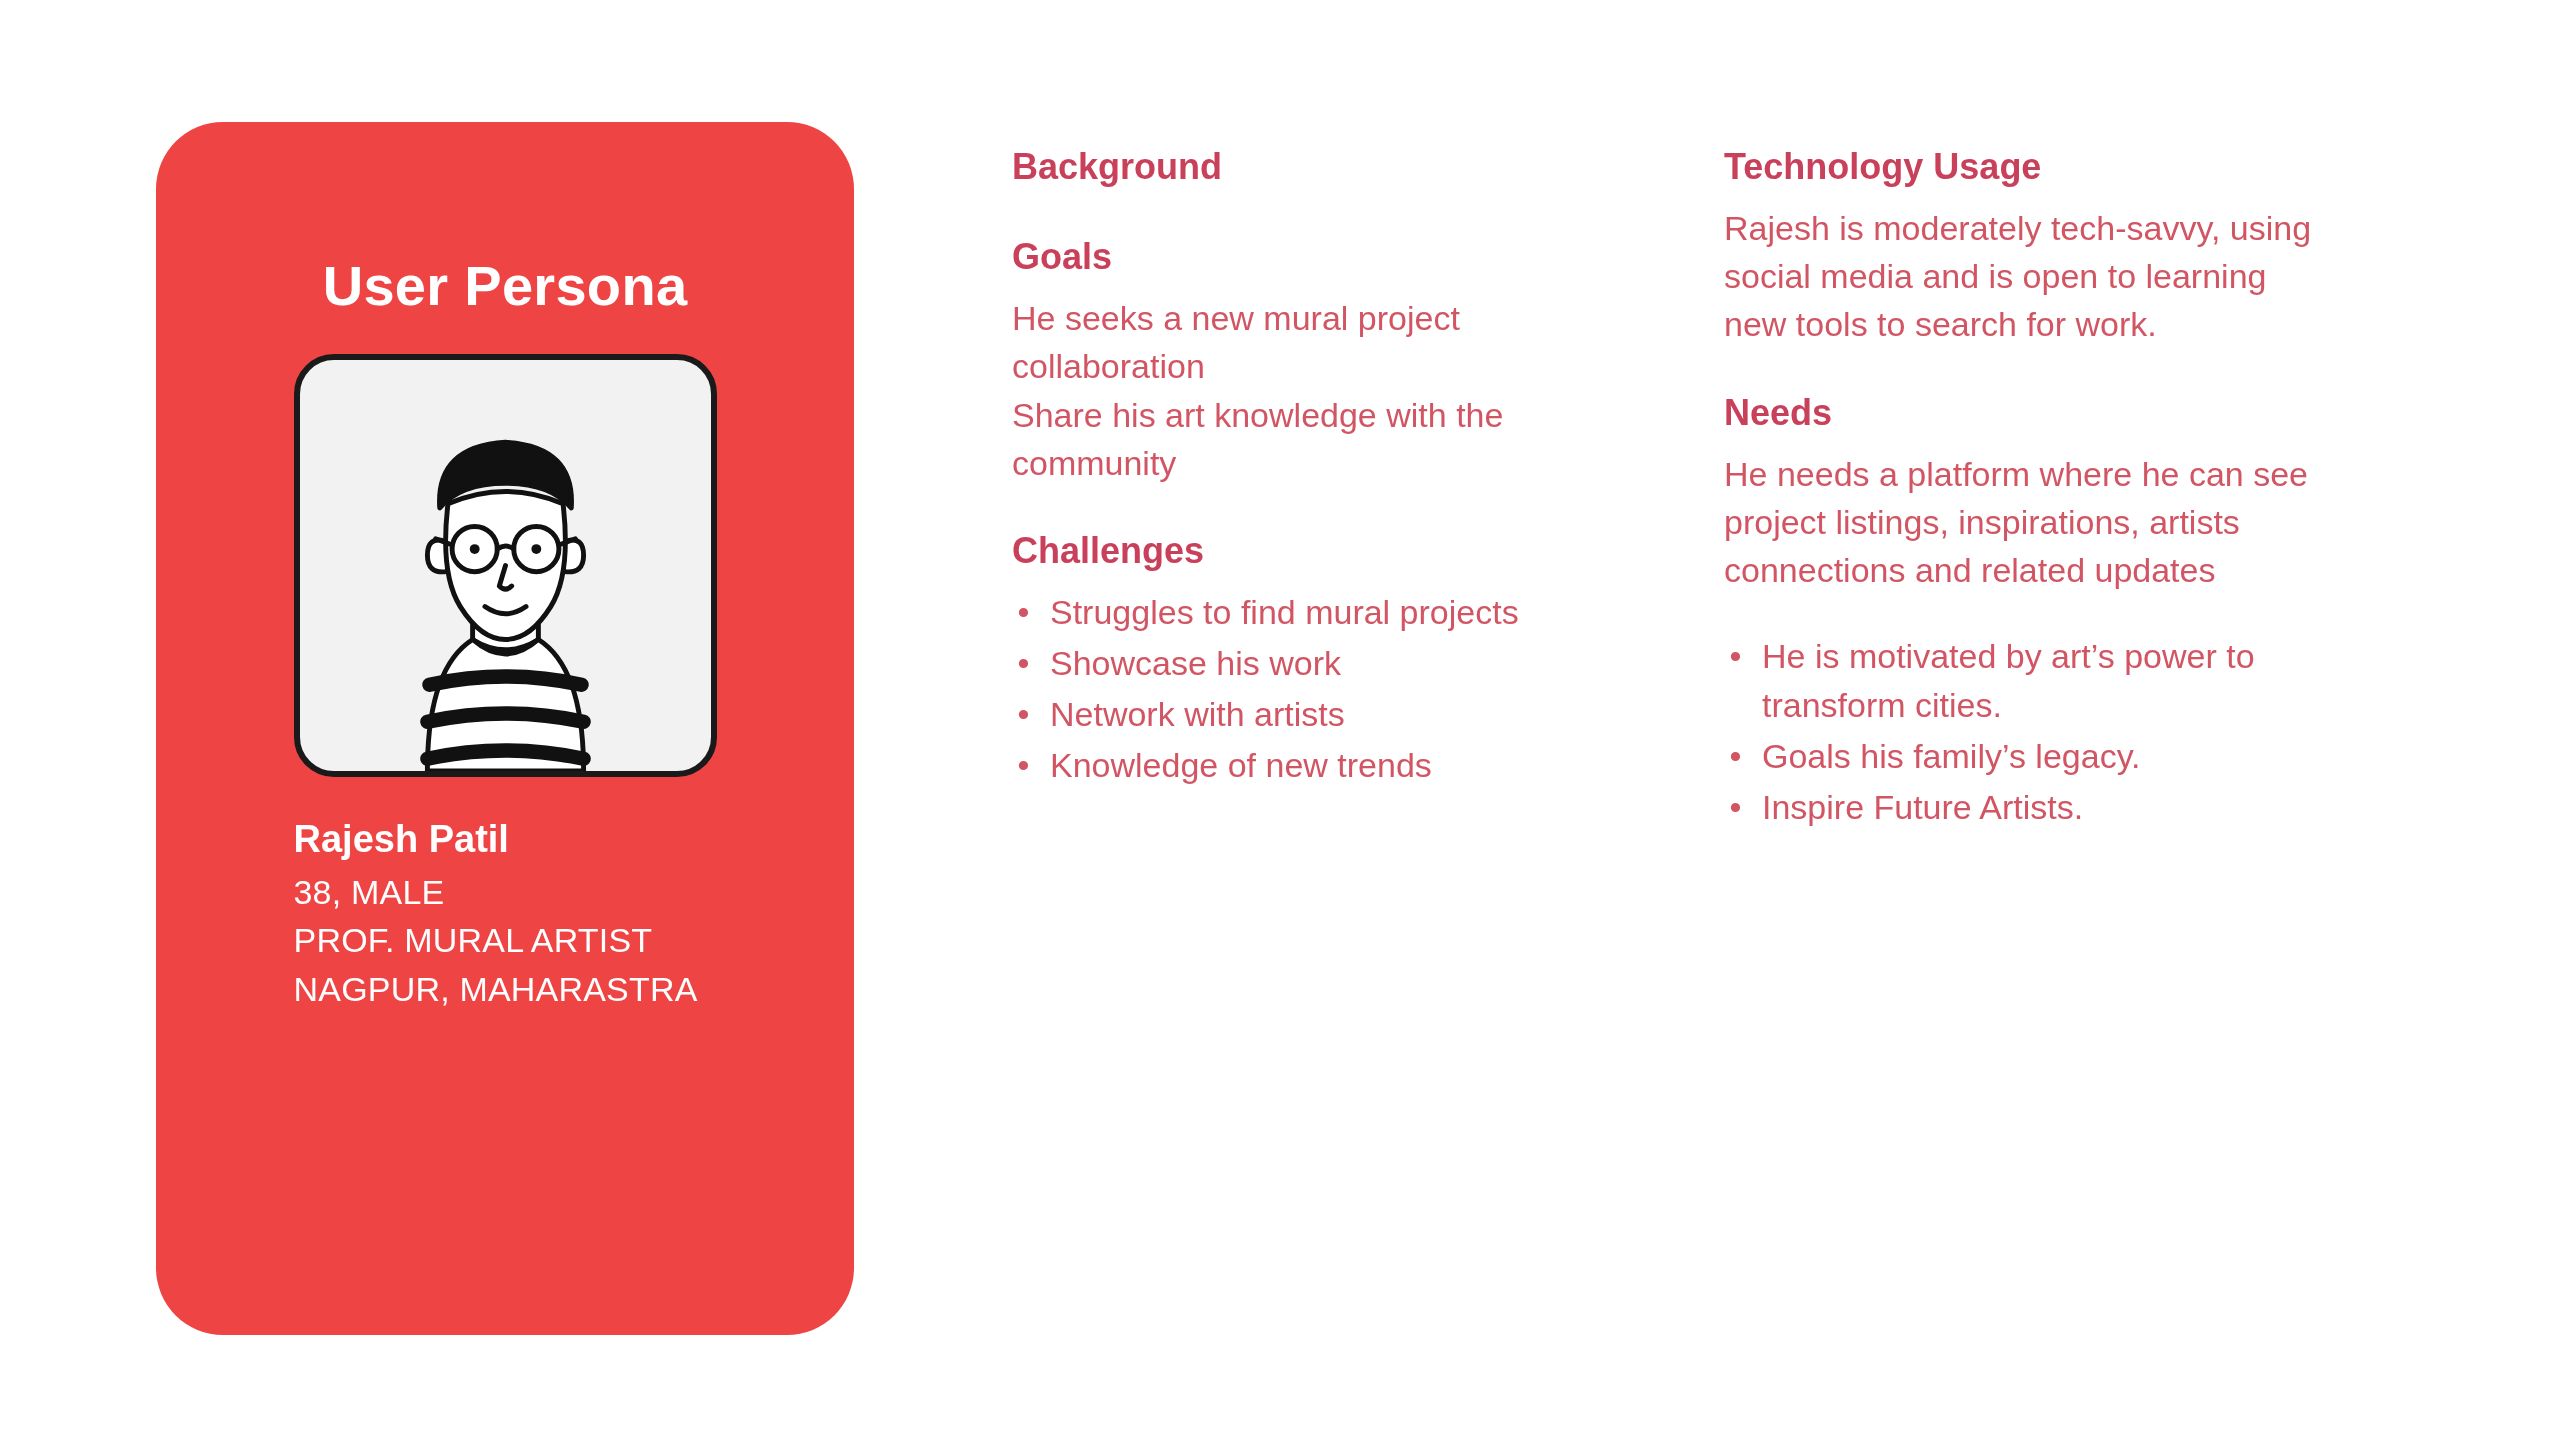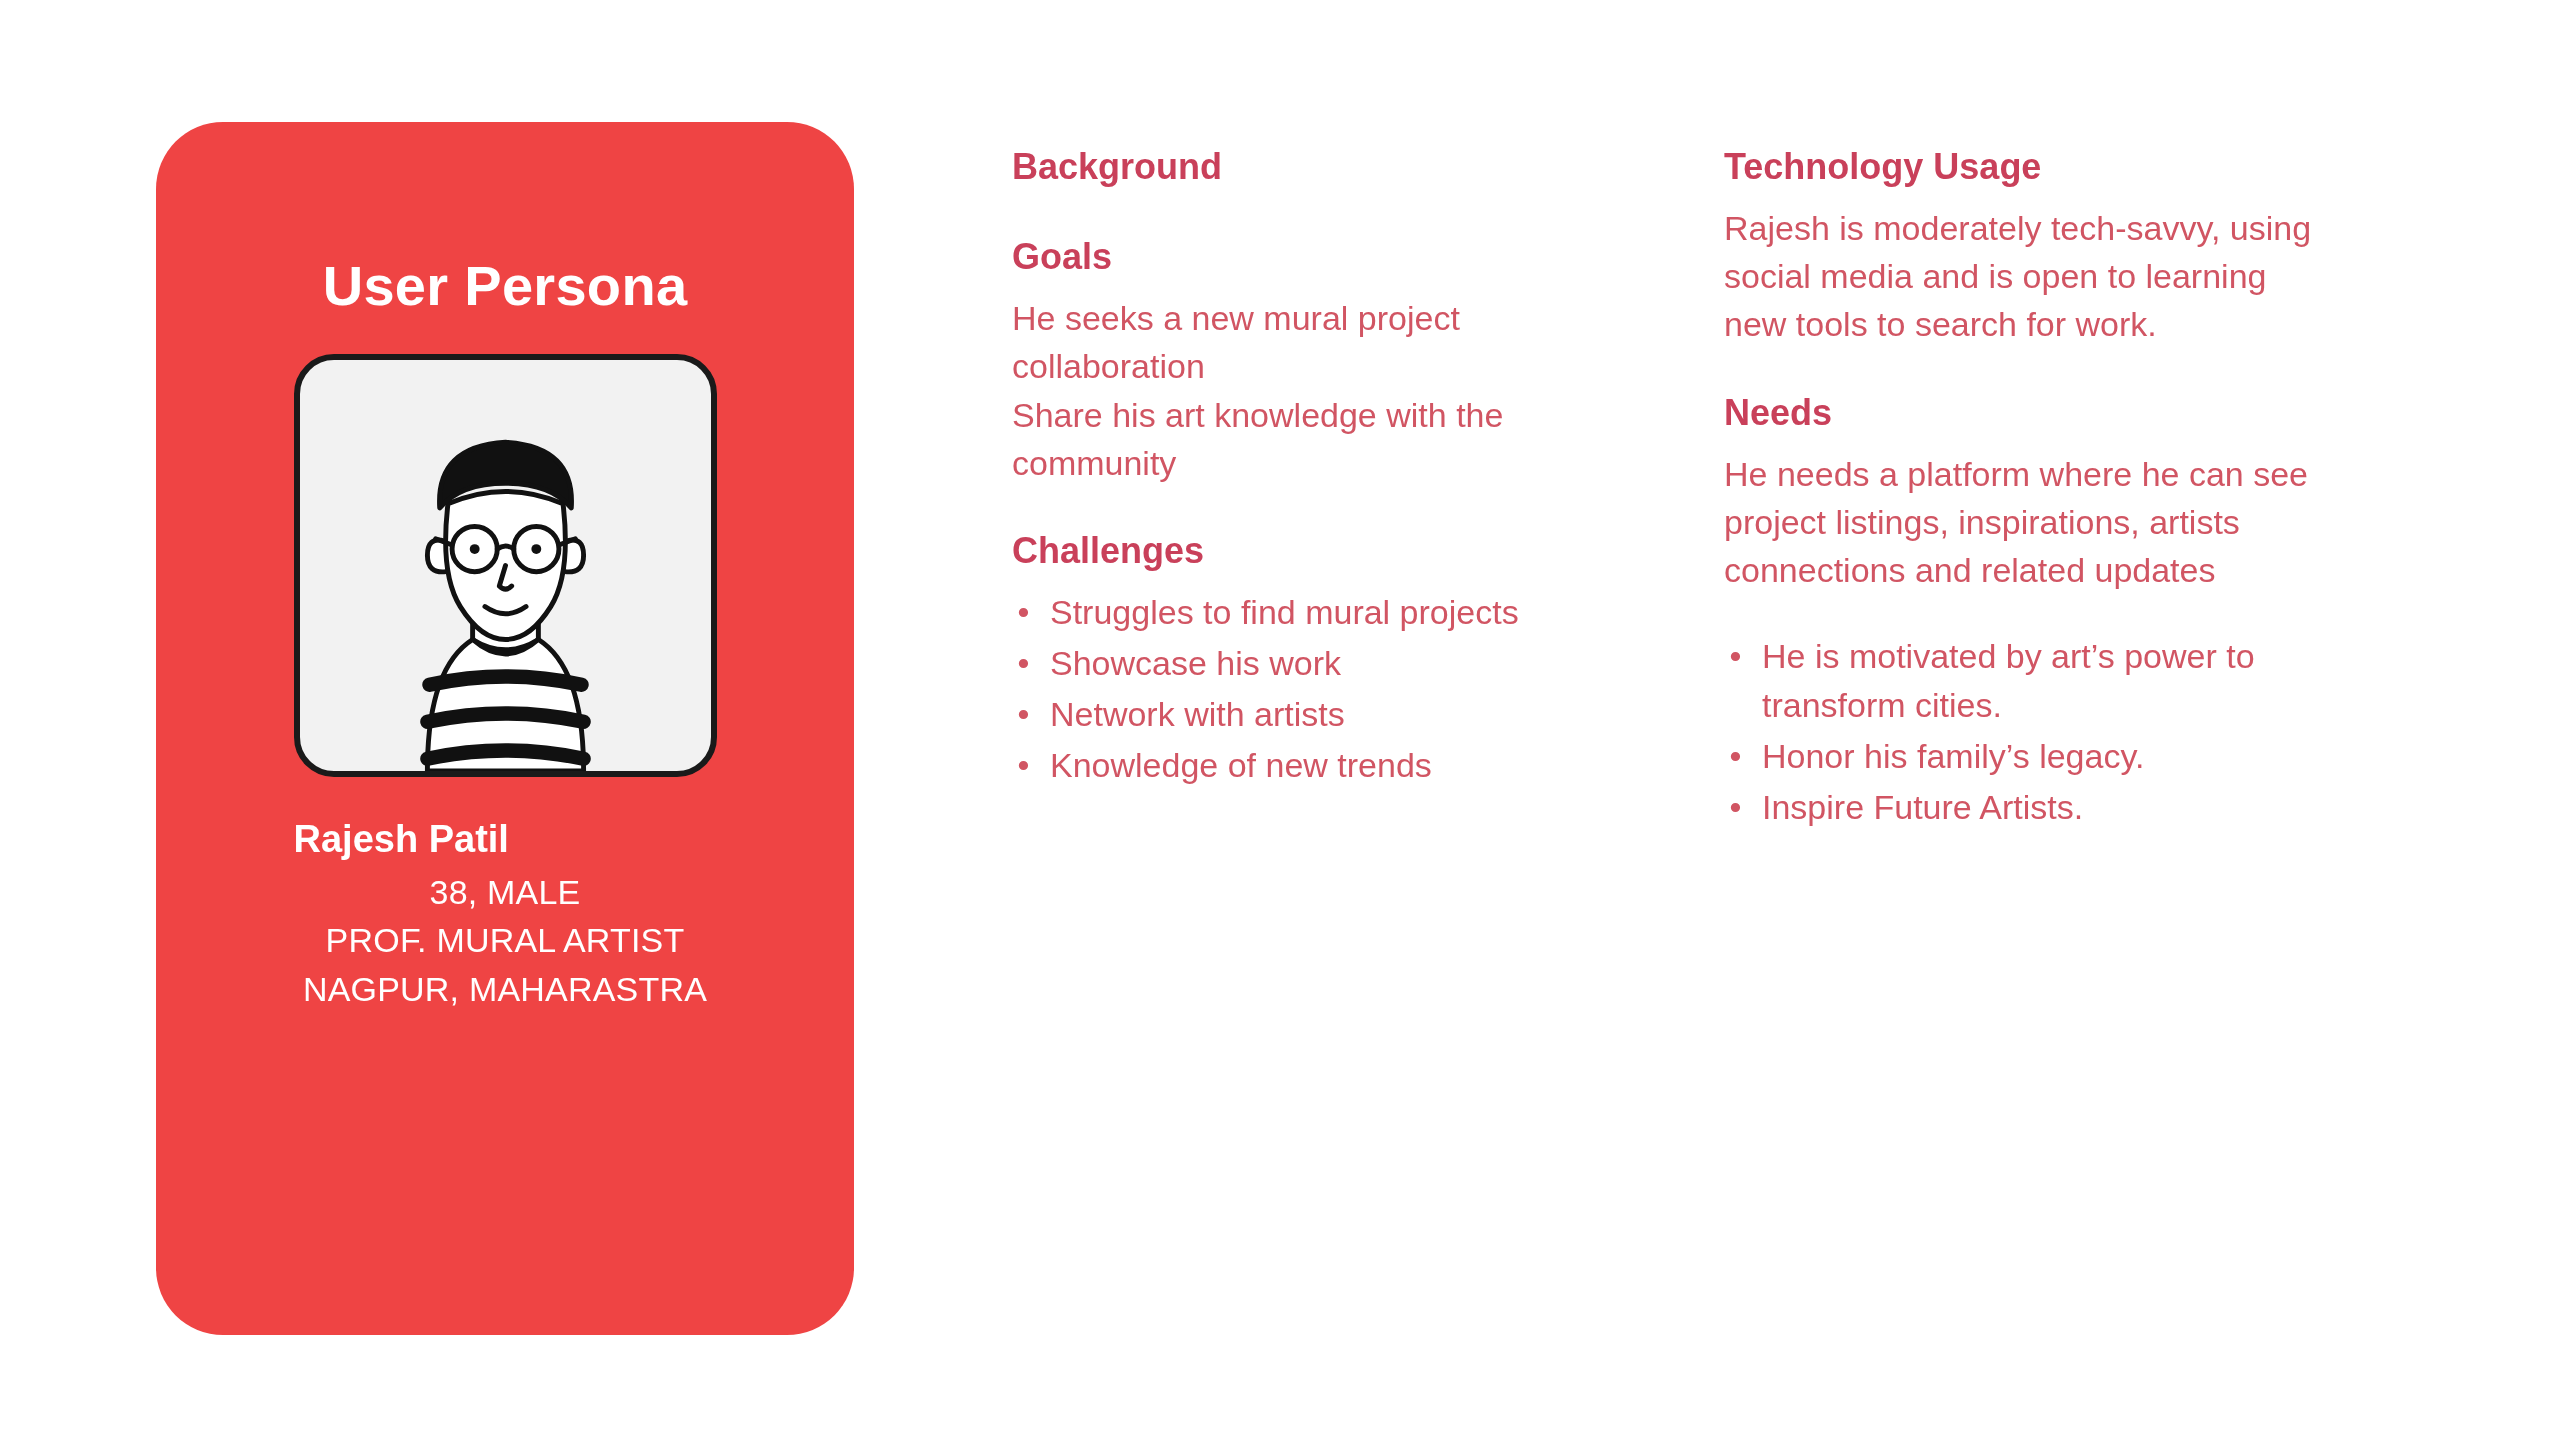--- a/index.html
+++ b/index.html
@@ -59,21 +59,20 @@
   .persona-name {
     font-size: 38px;
     font-weight: bold;
     line-height: 1.5;
   }
   .persona-meta {
     font-size: 34px;
     font-weight: 400;
     line-height: 1.42;
     letter-spacing: 0.2px;
-    text-align: center;
   }
 
   
   .columns {
     position: absolute;
     left: 1012px;
     top: 141px;
     width: 1462px;
     display: flex;
     gap: 108px;
@@ -203,21 +202,21 @@
       <div class="section">
         <div class="section-head">Needs</div>
         <div class="section-body">
           <p>He needs a platform where he can see project listings, inspirations, artists connections and related updates</p>
         </div>
       </div>
 
       <div class="section">
         <ul class="bullets">
           <li>He is motivated by art’s power to transform cities.</li>
-          <li>Honor his family’s legacy.</li>
+          <li>Goals his family’s legacy.</li>
           <li>Inspire Future Artists.</li>
         </ul>
       </div>
 
     </div>
 
   </div>
 </div>
 
 

